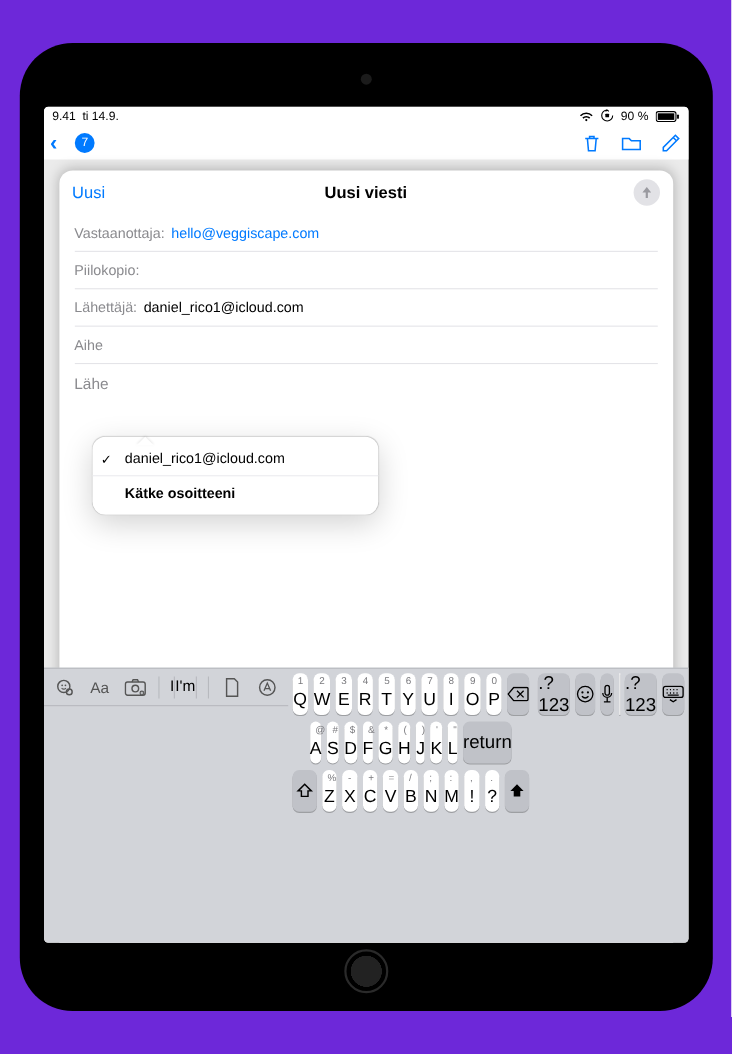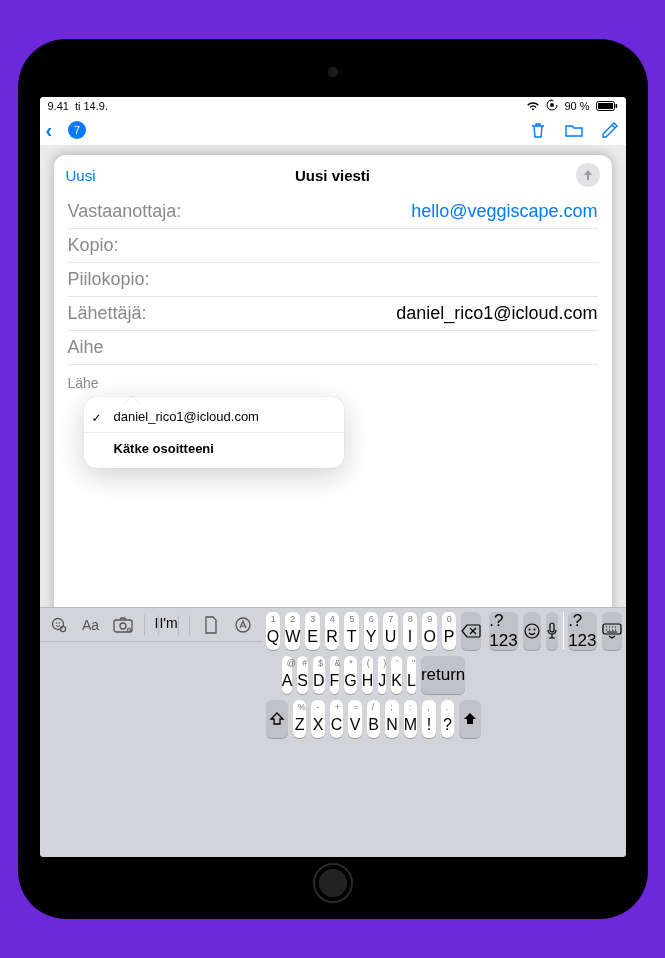--- a/index.html
+++ b/index.html
@@ -70,23 +70,22 @@
   .sheet-title { font-size:15px; font-weight:600; color:#000; }
   .sheet-send {
     position:absolute; right:12px; width:24px; height:24px; border-radius:50%;
     background:#e2e2e6; display:flex; align-items:center; justify-content:center;
   }
   .sheet-send svg { width:12px; height:12px; }
 
   .fields { padding: 0 14px; }
   .field-row {
     display:flex; align-items:center; min-height:34px;
-    border-bottom:1px solid #e4e4e8; font-size:18px;
+    border-bottom:1px solid #e4e4e8; font-size:13px;
     gap:6px;
-    justify-content:space-between;
   }
   .field-label { color:#8a8a8e; }
   .field-val-link { color:#007aff; }
   .field-val { color:#000; }
   .body-area { padding: 10px 14px; font-size:14px; color:#8a8a8e; flex:1; position:relative; }
 
   
   .popover {
     position:absolute; left:30px; top:242px; width:260px;
     background:#fff; border-radius:12px;
@@ -206,23 +205,20 @@
             <svg viewBox="0 0 12 12">
                 <path d="M6 1l4 5H7v5H5V6H2l4-5z" fill="#9a9aa0"></path>
               </svg>
           </span>
         </div>
 
         <div class="fields">
           <div class="field-row">
             <span class="field-label">Vastaanottaja:</span>
             <span class="field-val-link">hello@veggiscape.com</span>
-          </div>
-          <div class="field-row">
-            <span class="field-label">Kopio:</span>
           </div>
           <div class="field-row">
             <span class="field-label">Piilokopio:</span>
           </div>
           <div class="field-row">
             <span class="field-label">Lähettäjä:</span>
             <span class="field-val">daniel_rico1@icloud.com</span>
           </div>
           <div class="field-row">
             <span class="field-label">Aihe</span>

